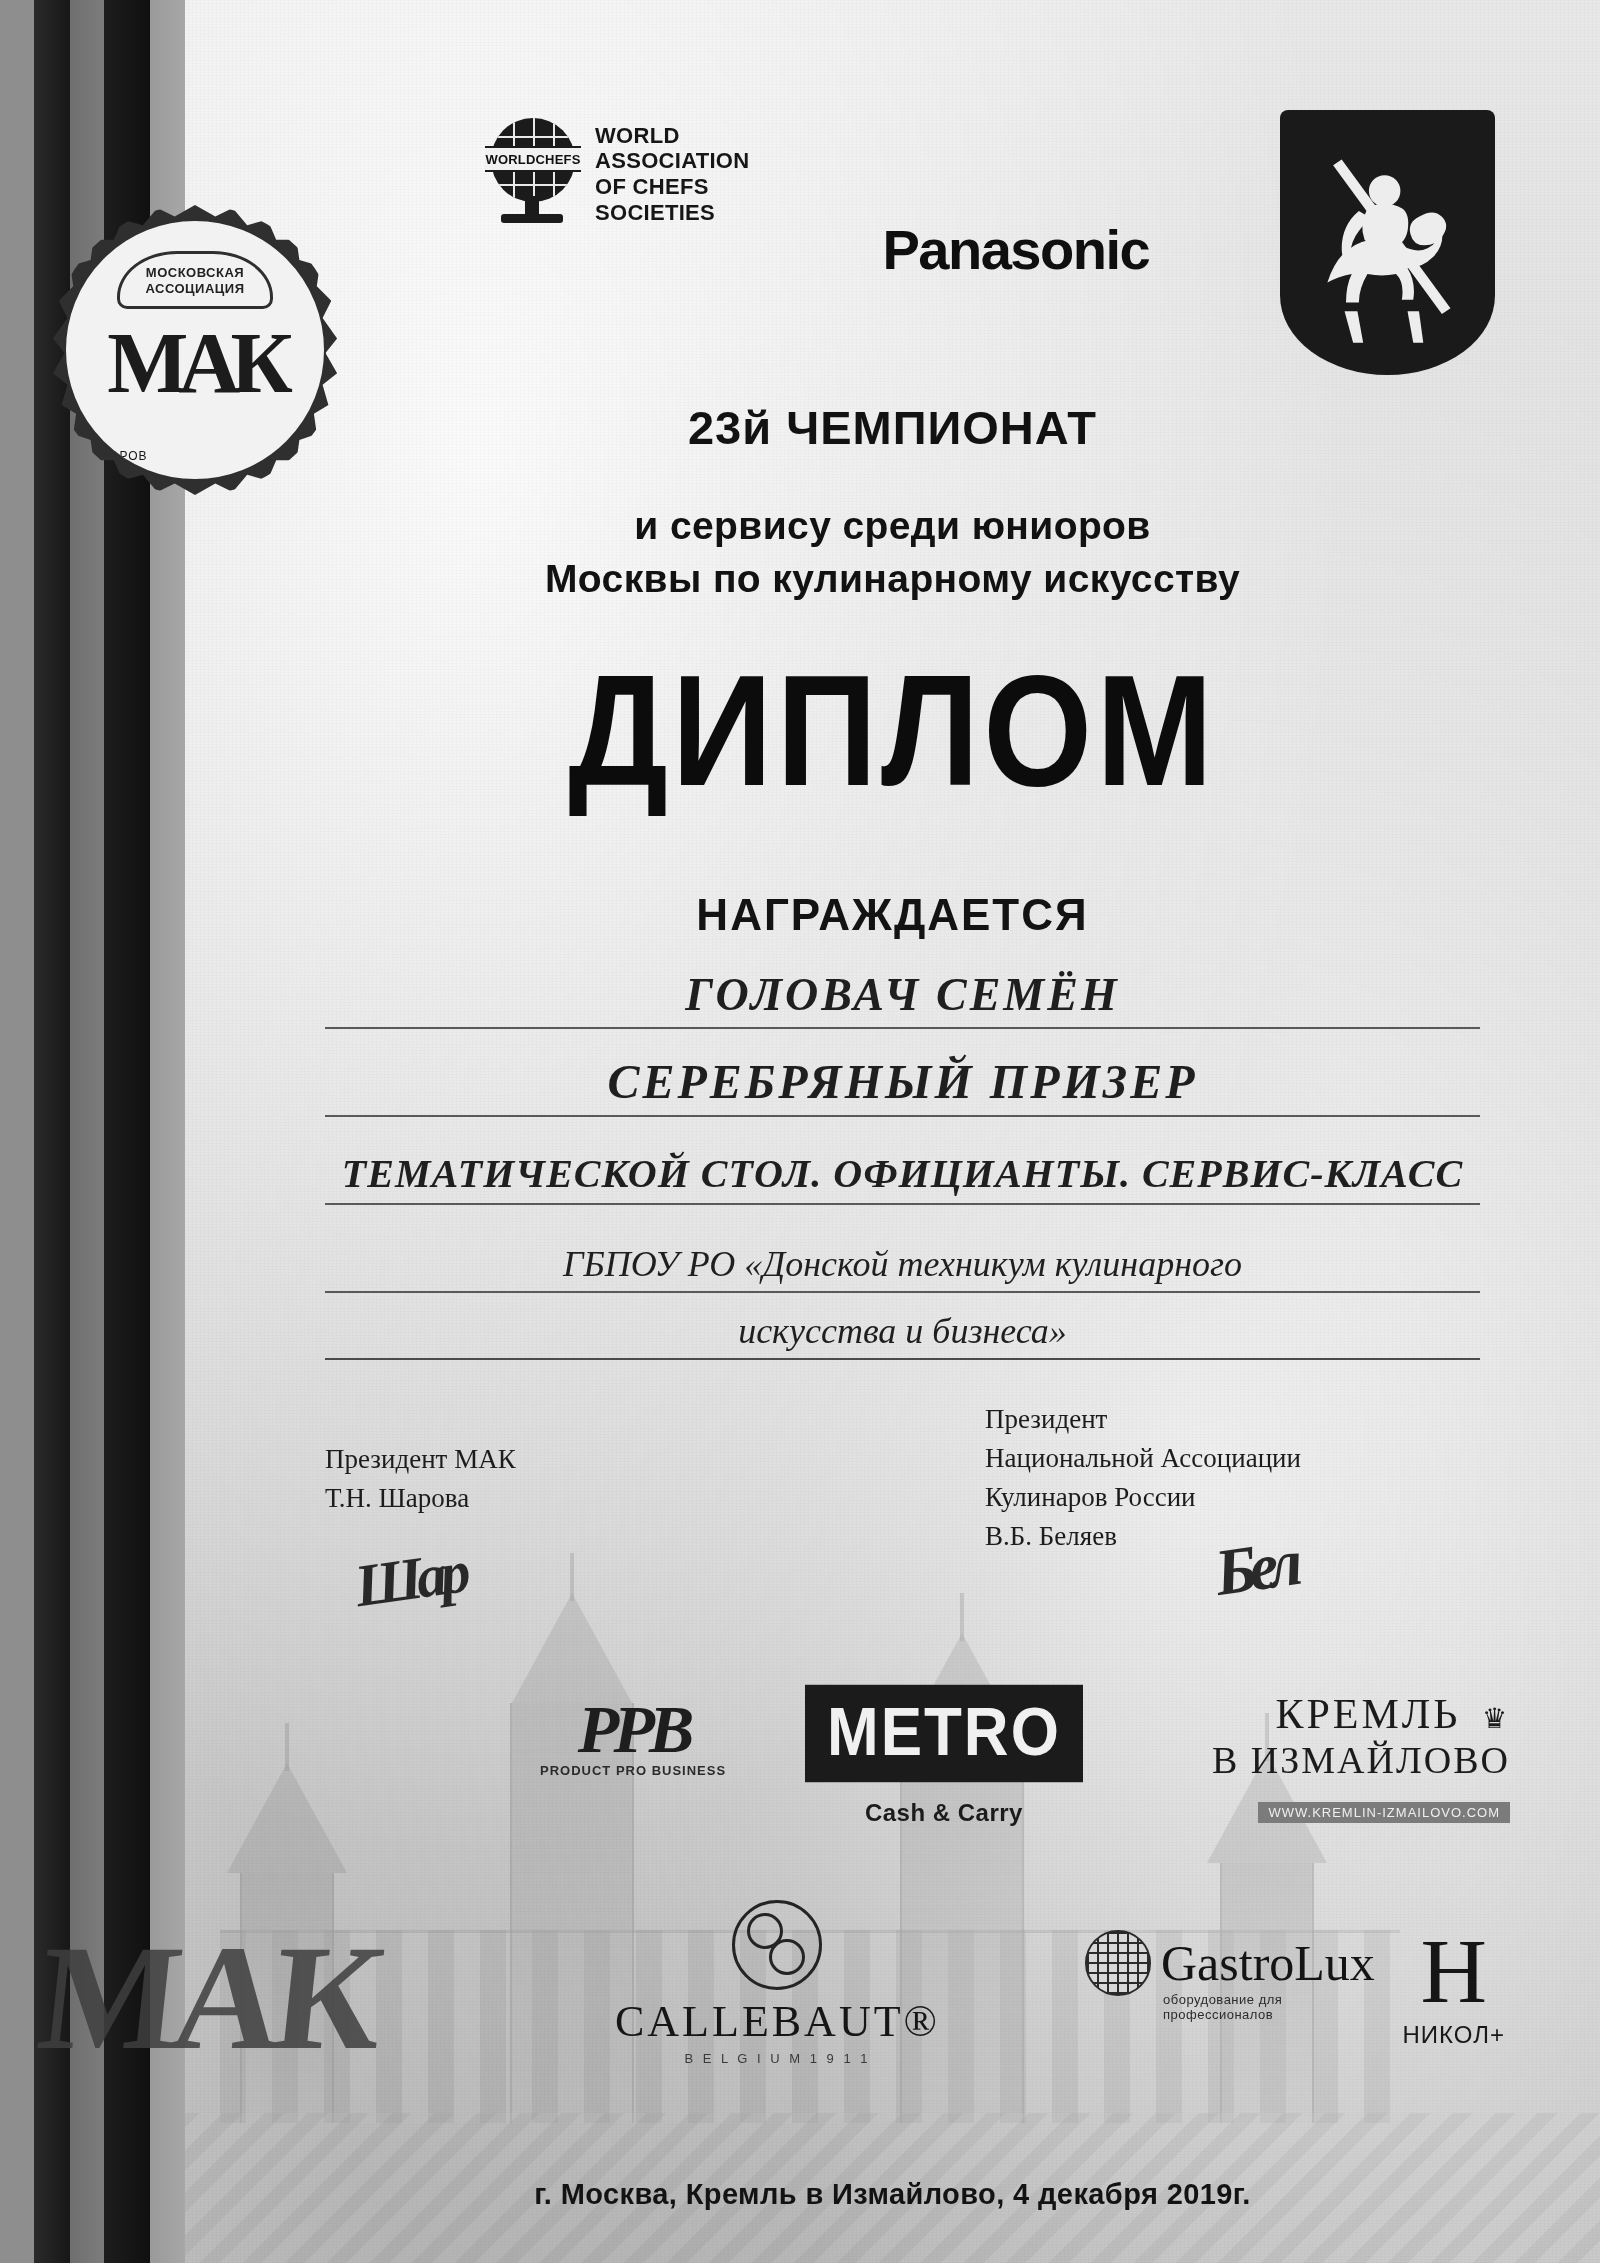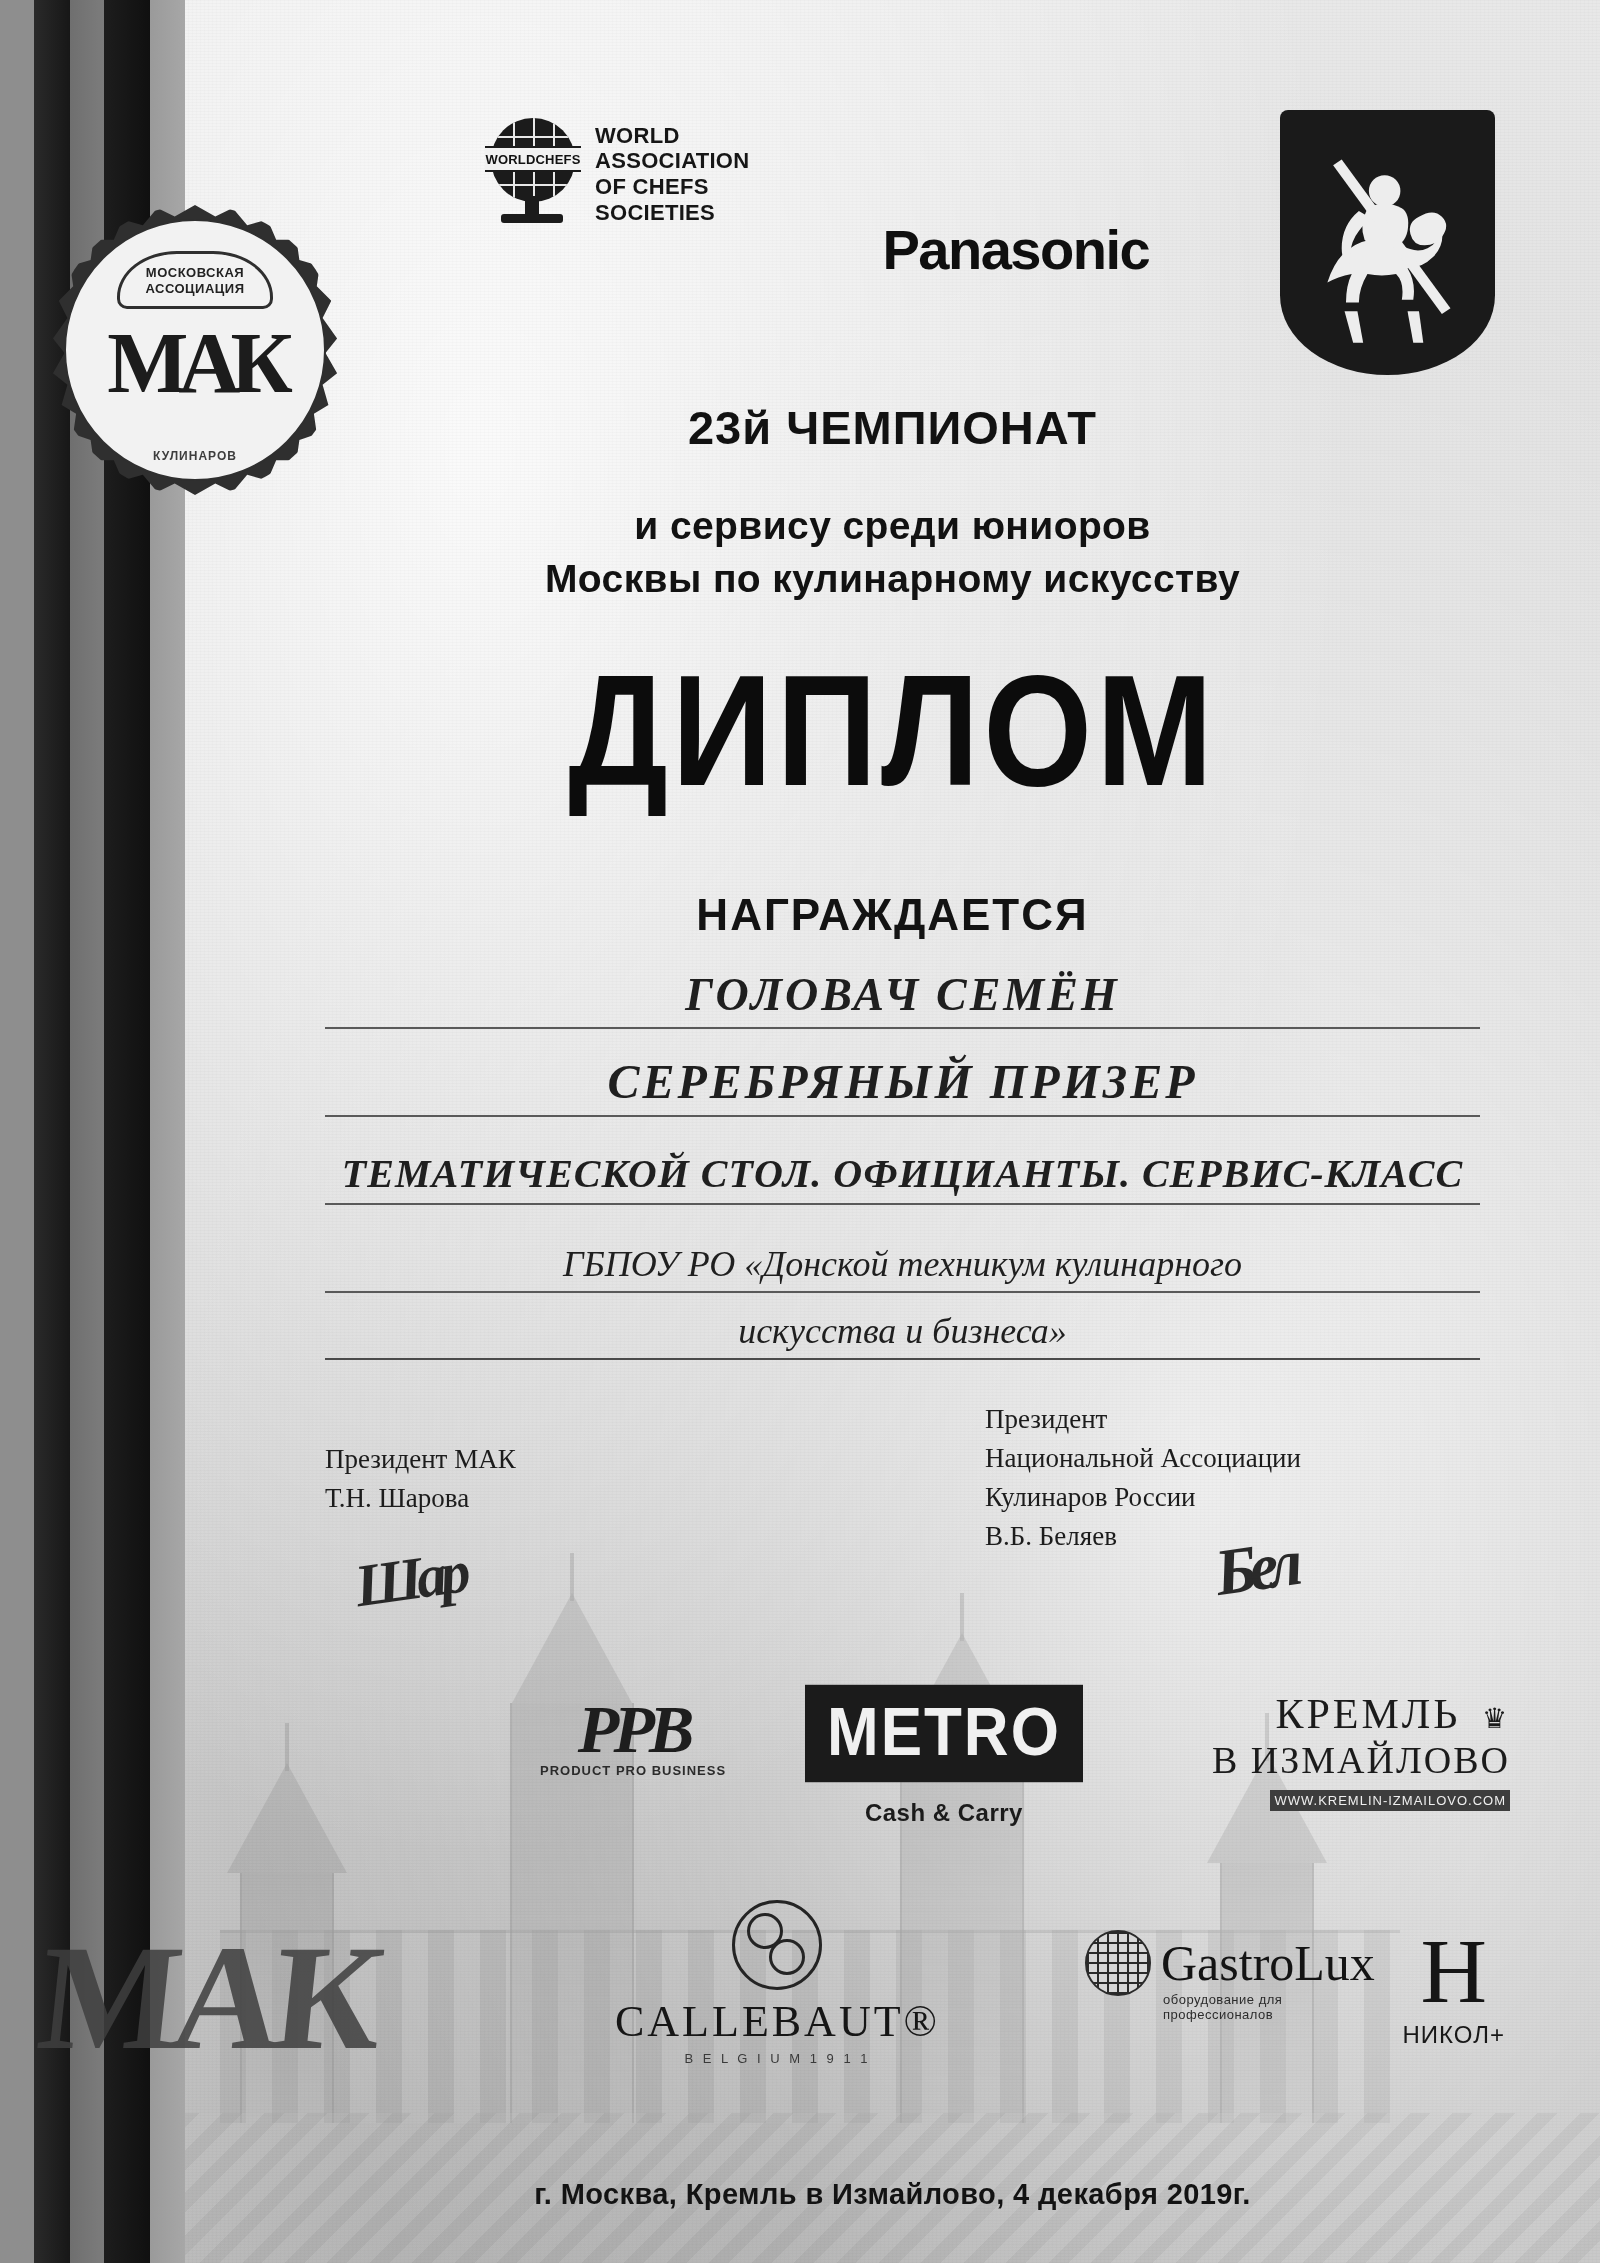--- a/index.html
+++ b/index.html
@@ -196,24 +196,24 @@
     font-family: "Liberation Serif", serif;
     font-size: 86px;
     font-weight: 700;
     color: #1c1c1c;
     letter-spacing: -10px;
   }
   .mak-seal .seal-arc {
     position: absolute;
     left: 0; right: 0;
     bottom: 16px;
-    text-align: center;
+    text-align: left;
     font-size: 12px;
-    font-weight: 700;
-    color: #b91c1c;
+    font-weight: 400;
+    color: #0f172a;
     letter-spacing: 1px;
   }
 
   
   .wacs {
     position: absolute;
     left: 300px;
     top: 118px;
     display: flex;
     align-items: center;
@@ -486,26 +486,26 @@
     color: #1b1b1b;
   }
   .kremlin .k2 {
     font-family: "Liberation Serif", serif;
     font-size: 38px;
     font-weight: 400;
     letter-spacing: 2px;
     color: #1b1b1b;
   }
   .kremlin .k3 {
-    margin-top: 8px;
-    background: #b91c1c;
+    margin-top: 20px;
+    background: #3b82f6;
     color: #efefed;
     font-size: 13px;
     letter-spacing: 1px;
-    padding: 3px 4px;
+    padding: 3px 10px;
     display: inline-block;
   }
   .kremlin .crown {
     display: inline-block;
     margin-left: 8px;
     font-size: 28px;
   }
 
   .callebaut {
     position: absolute;

